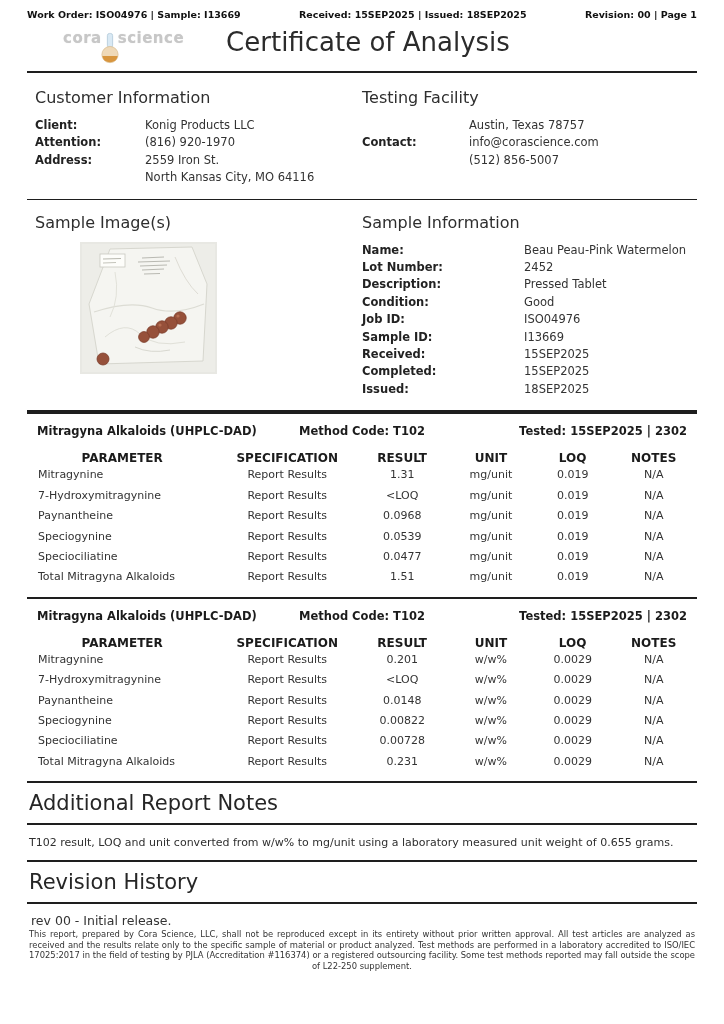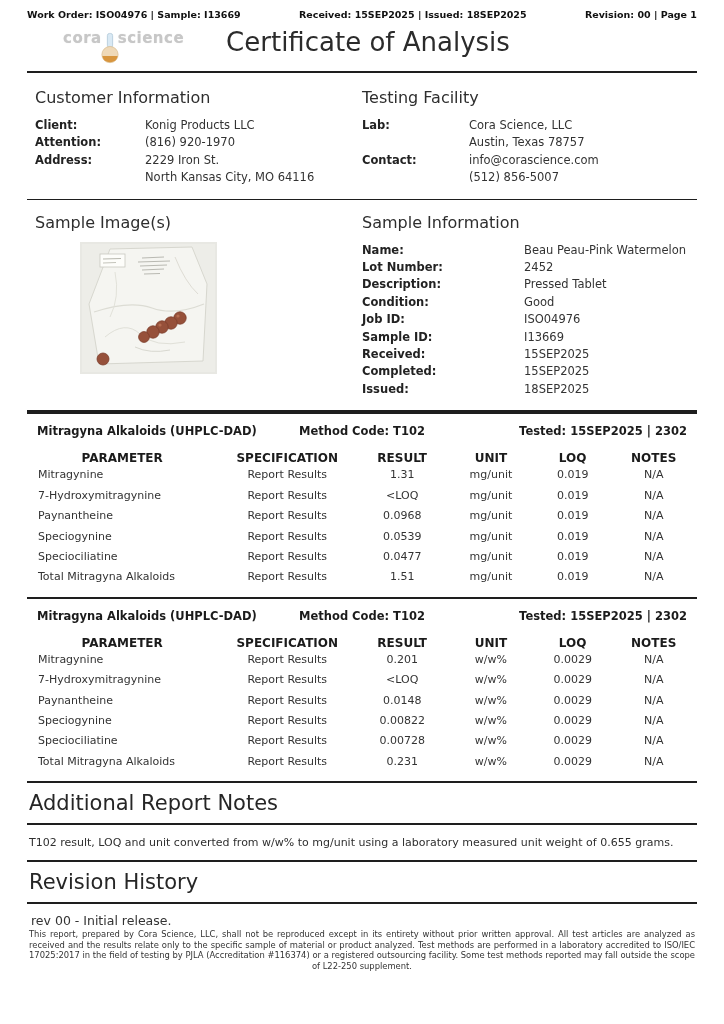--- a/index.html
+++ b/index.html
@@ -130,36 +130,32 @@
       <div class="field-row">
           <span class="flabel">Client:</span>
           <span class="fvalue">Konig Products LLC</span>
         </div>
           <div class="field-row">
           <span class="flabel">Attention:</span>
           <span class="fvalue">(816) 920-1970</span>
         </div>
           <div class="field-row">
           <span class="flabel">Address:</span>
-          <span class="fvalue">2229 Iron St.</span>
+          <span class="fvalue">2559 Iron St.</span>
         </div>
           <div class="field-row">
           <span class="flabel"></span>
           <span class="fvalue">North Kansas City, MO 64116</span>
         </div>
         </div>
     </div>
     <div class="info-col">
       <h2>Testing Facility</h2>
       <div>
 
-      <div class="field-row" style="--lw:107px">
-          <span class="flabel">Lab:</span>
-          <span class="fvalue">Cora Science, LLC</span>
-        </div>
           <div class="field-row" style="--lw:107px">
           <span class="flabel"></span>
           <span class="fvalue">Austin, Texas 78757</span>
         </div>
           <div class="field-row" style="--lw:107px">
           <span class="flabel">Contact:</span>
           <span class="fvalue">info@corascience.com</span>
         </div>
           <div class="field-row" style="--lw:107px">
           <span class="flabel"></span>

